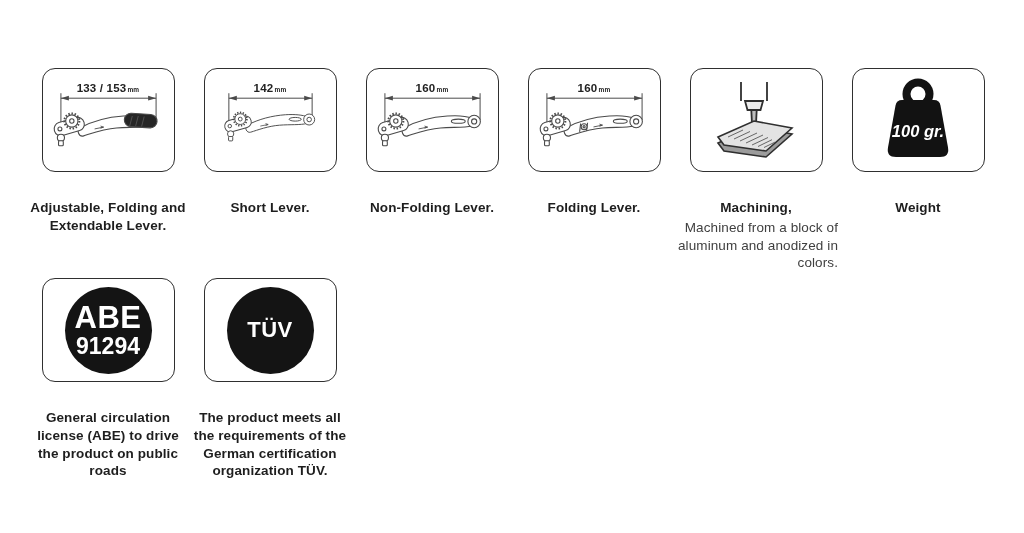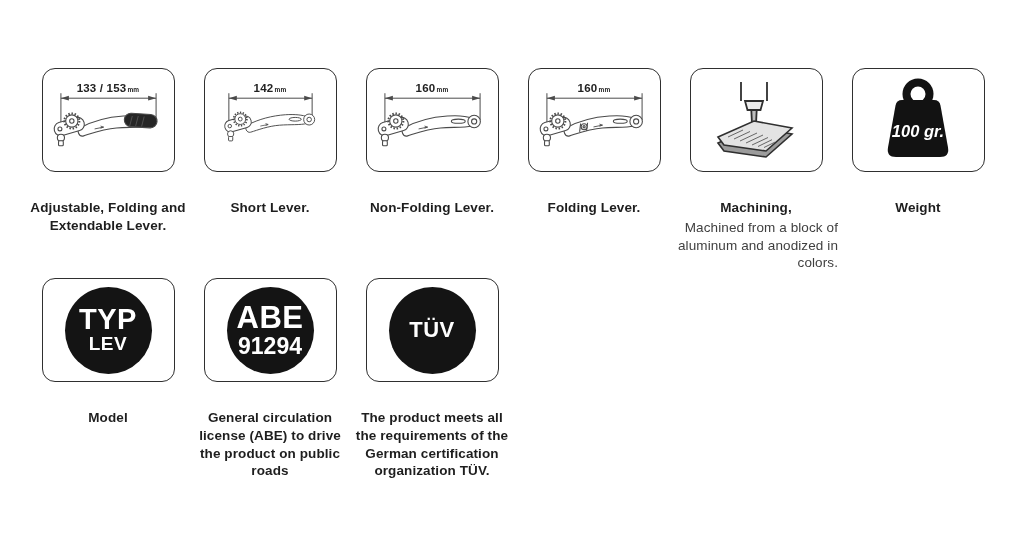--- a/index.html
+++ b/index.html
@@ -200,29 +200,20 @@
         <text x="45" y="63" text-anchor="middle" font-size="16.5" font-weight="bold" font-style="italic" fill="#ffffff">100 gr.</text>
       </svg>
     </div>
     <div class="caption">Weight</div>
   </div>
 
 </div>
 
 <div id="row2" class="row">
 
-  <div class="col">
-    <div class="card">
-      <div class="badge">
-        <span class="l1">TYP</span>
-        <span class="l2">LEV</span>
-      </div>
-    </div>
-    <div class="caption">Model</div>
-  </div>
 
   <div class="col">
     <div class="card">
       <div class="badge abe">
         <span class="l1">ABE</span>
         <span class="l2">91294</span>
       </div>
     </div>
     <div class="caption">General circulation license (ABE) to drive the product on public roads</div>
   </div>

